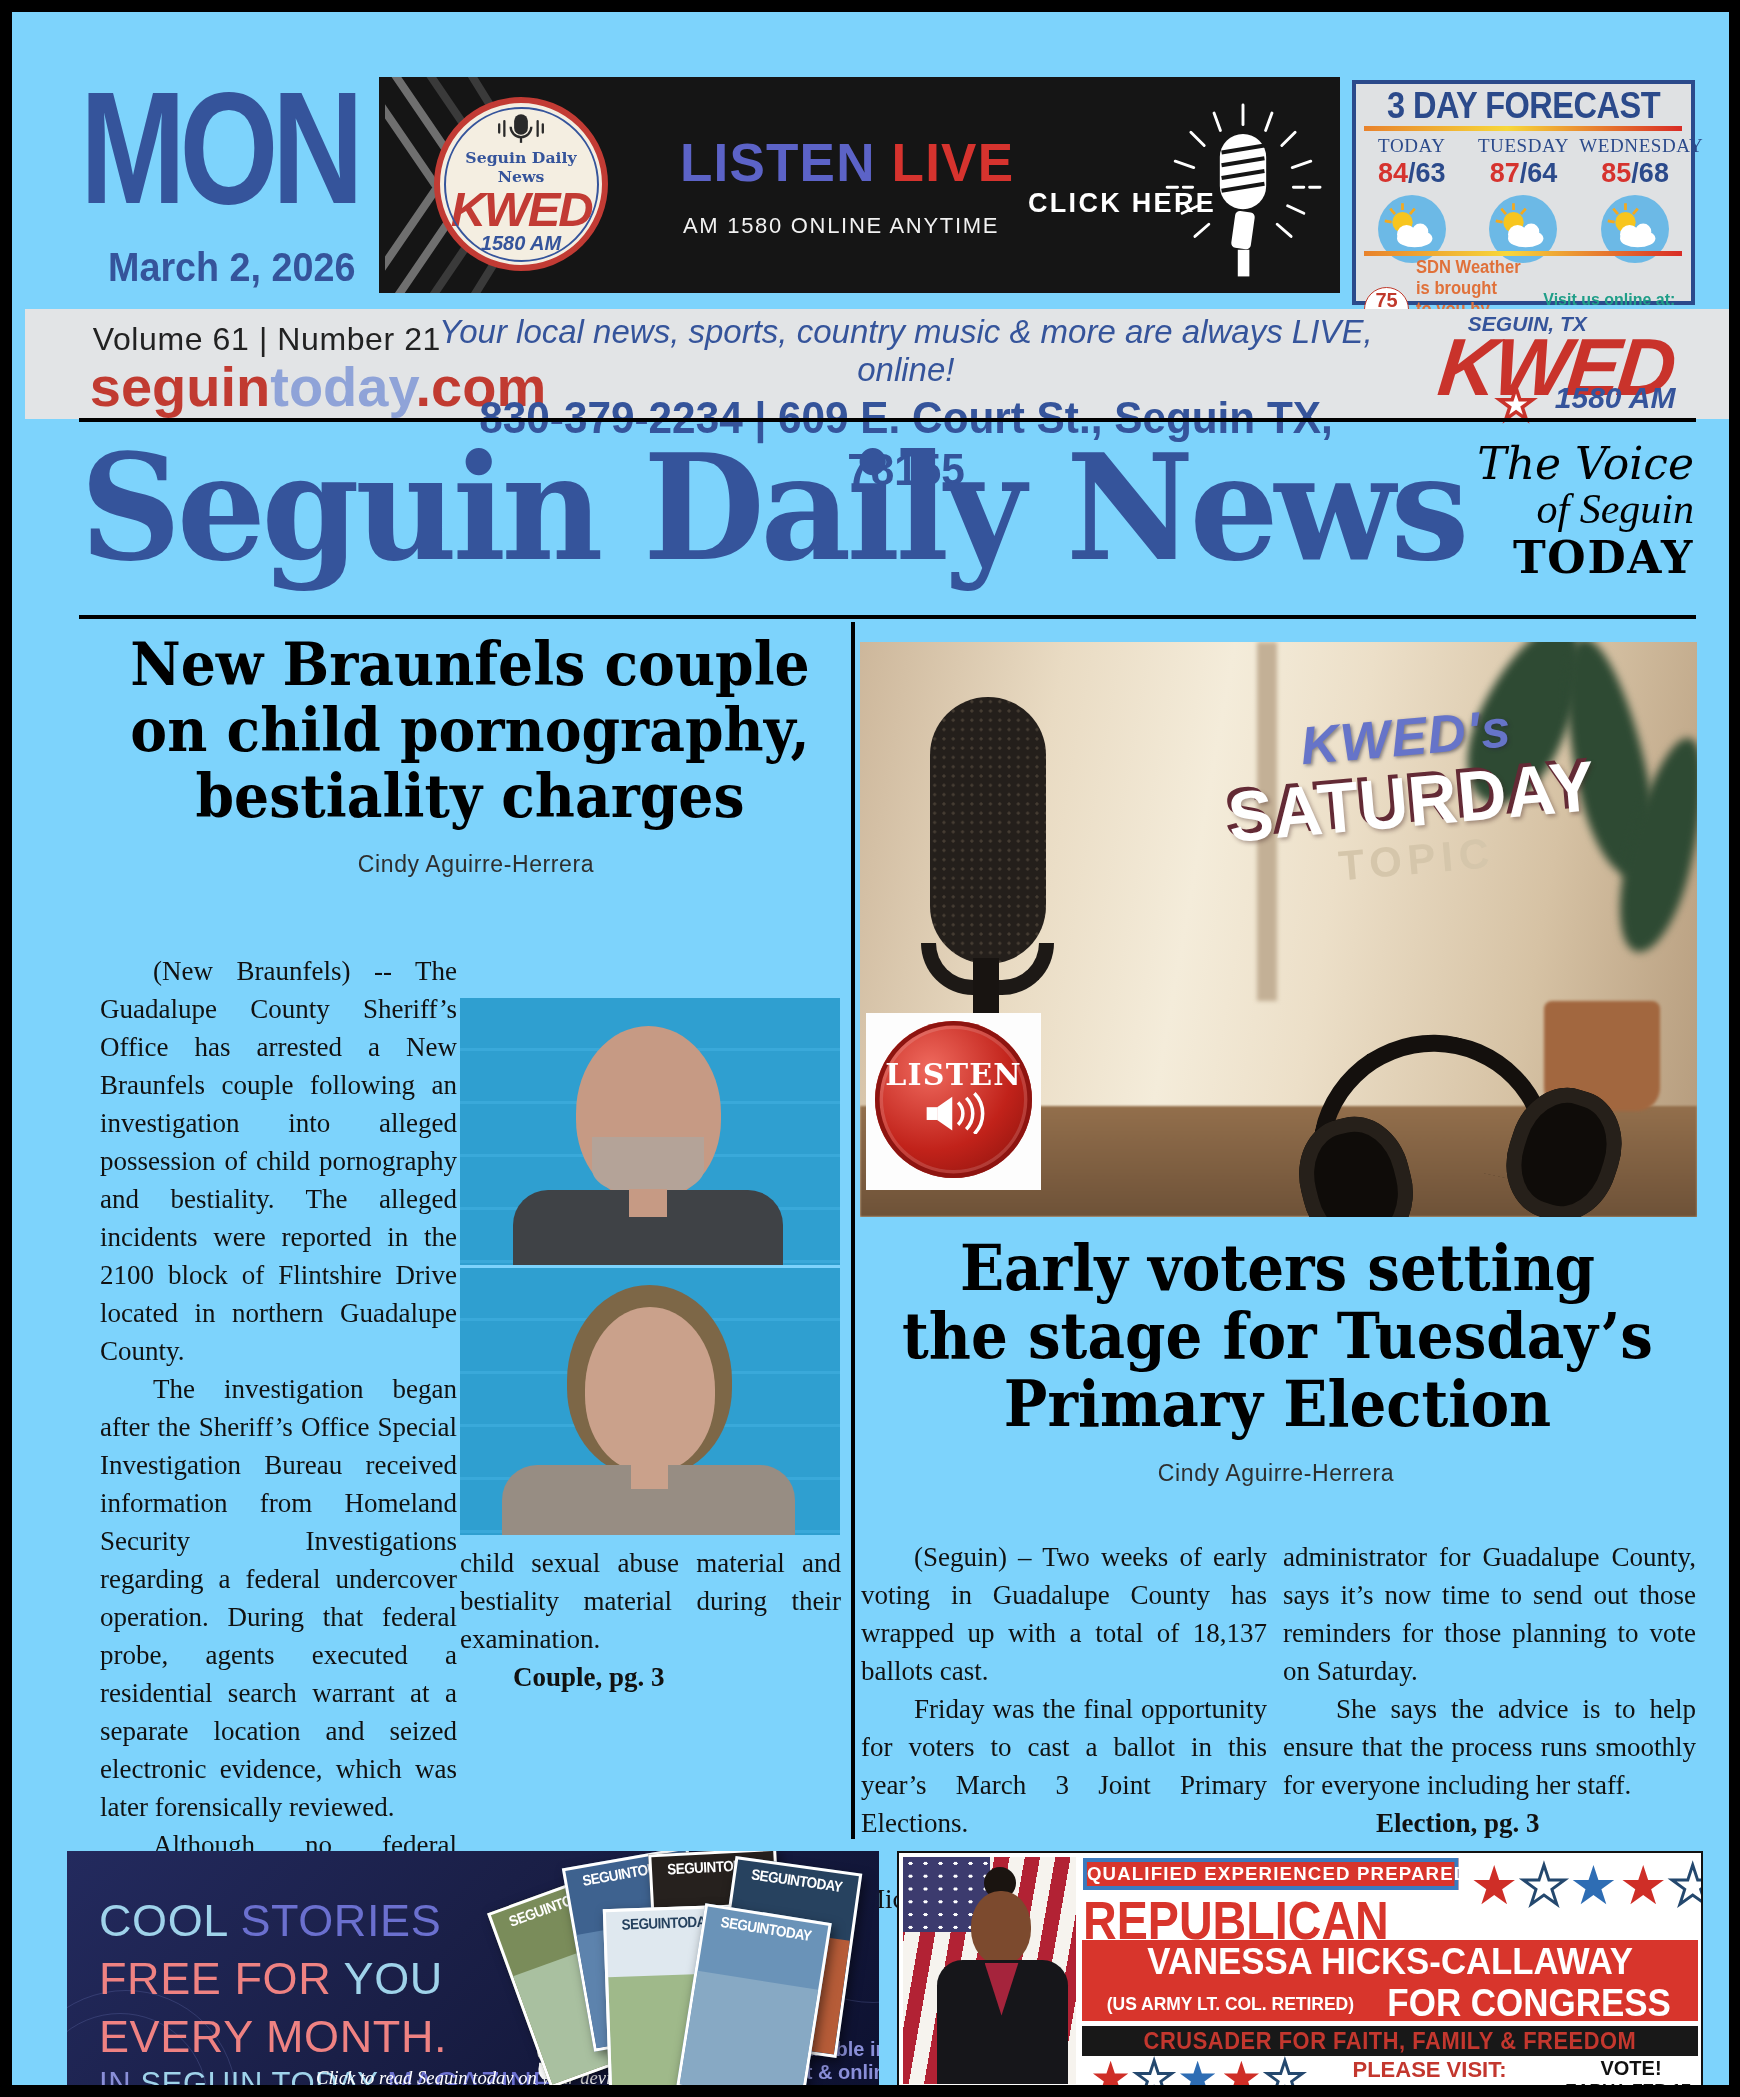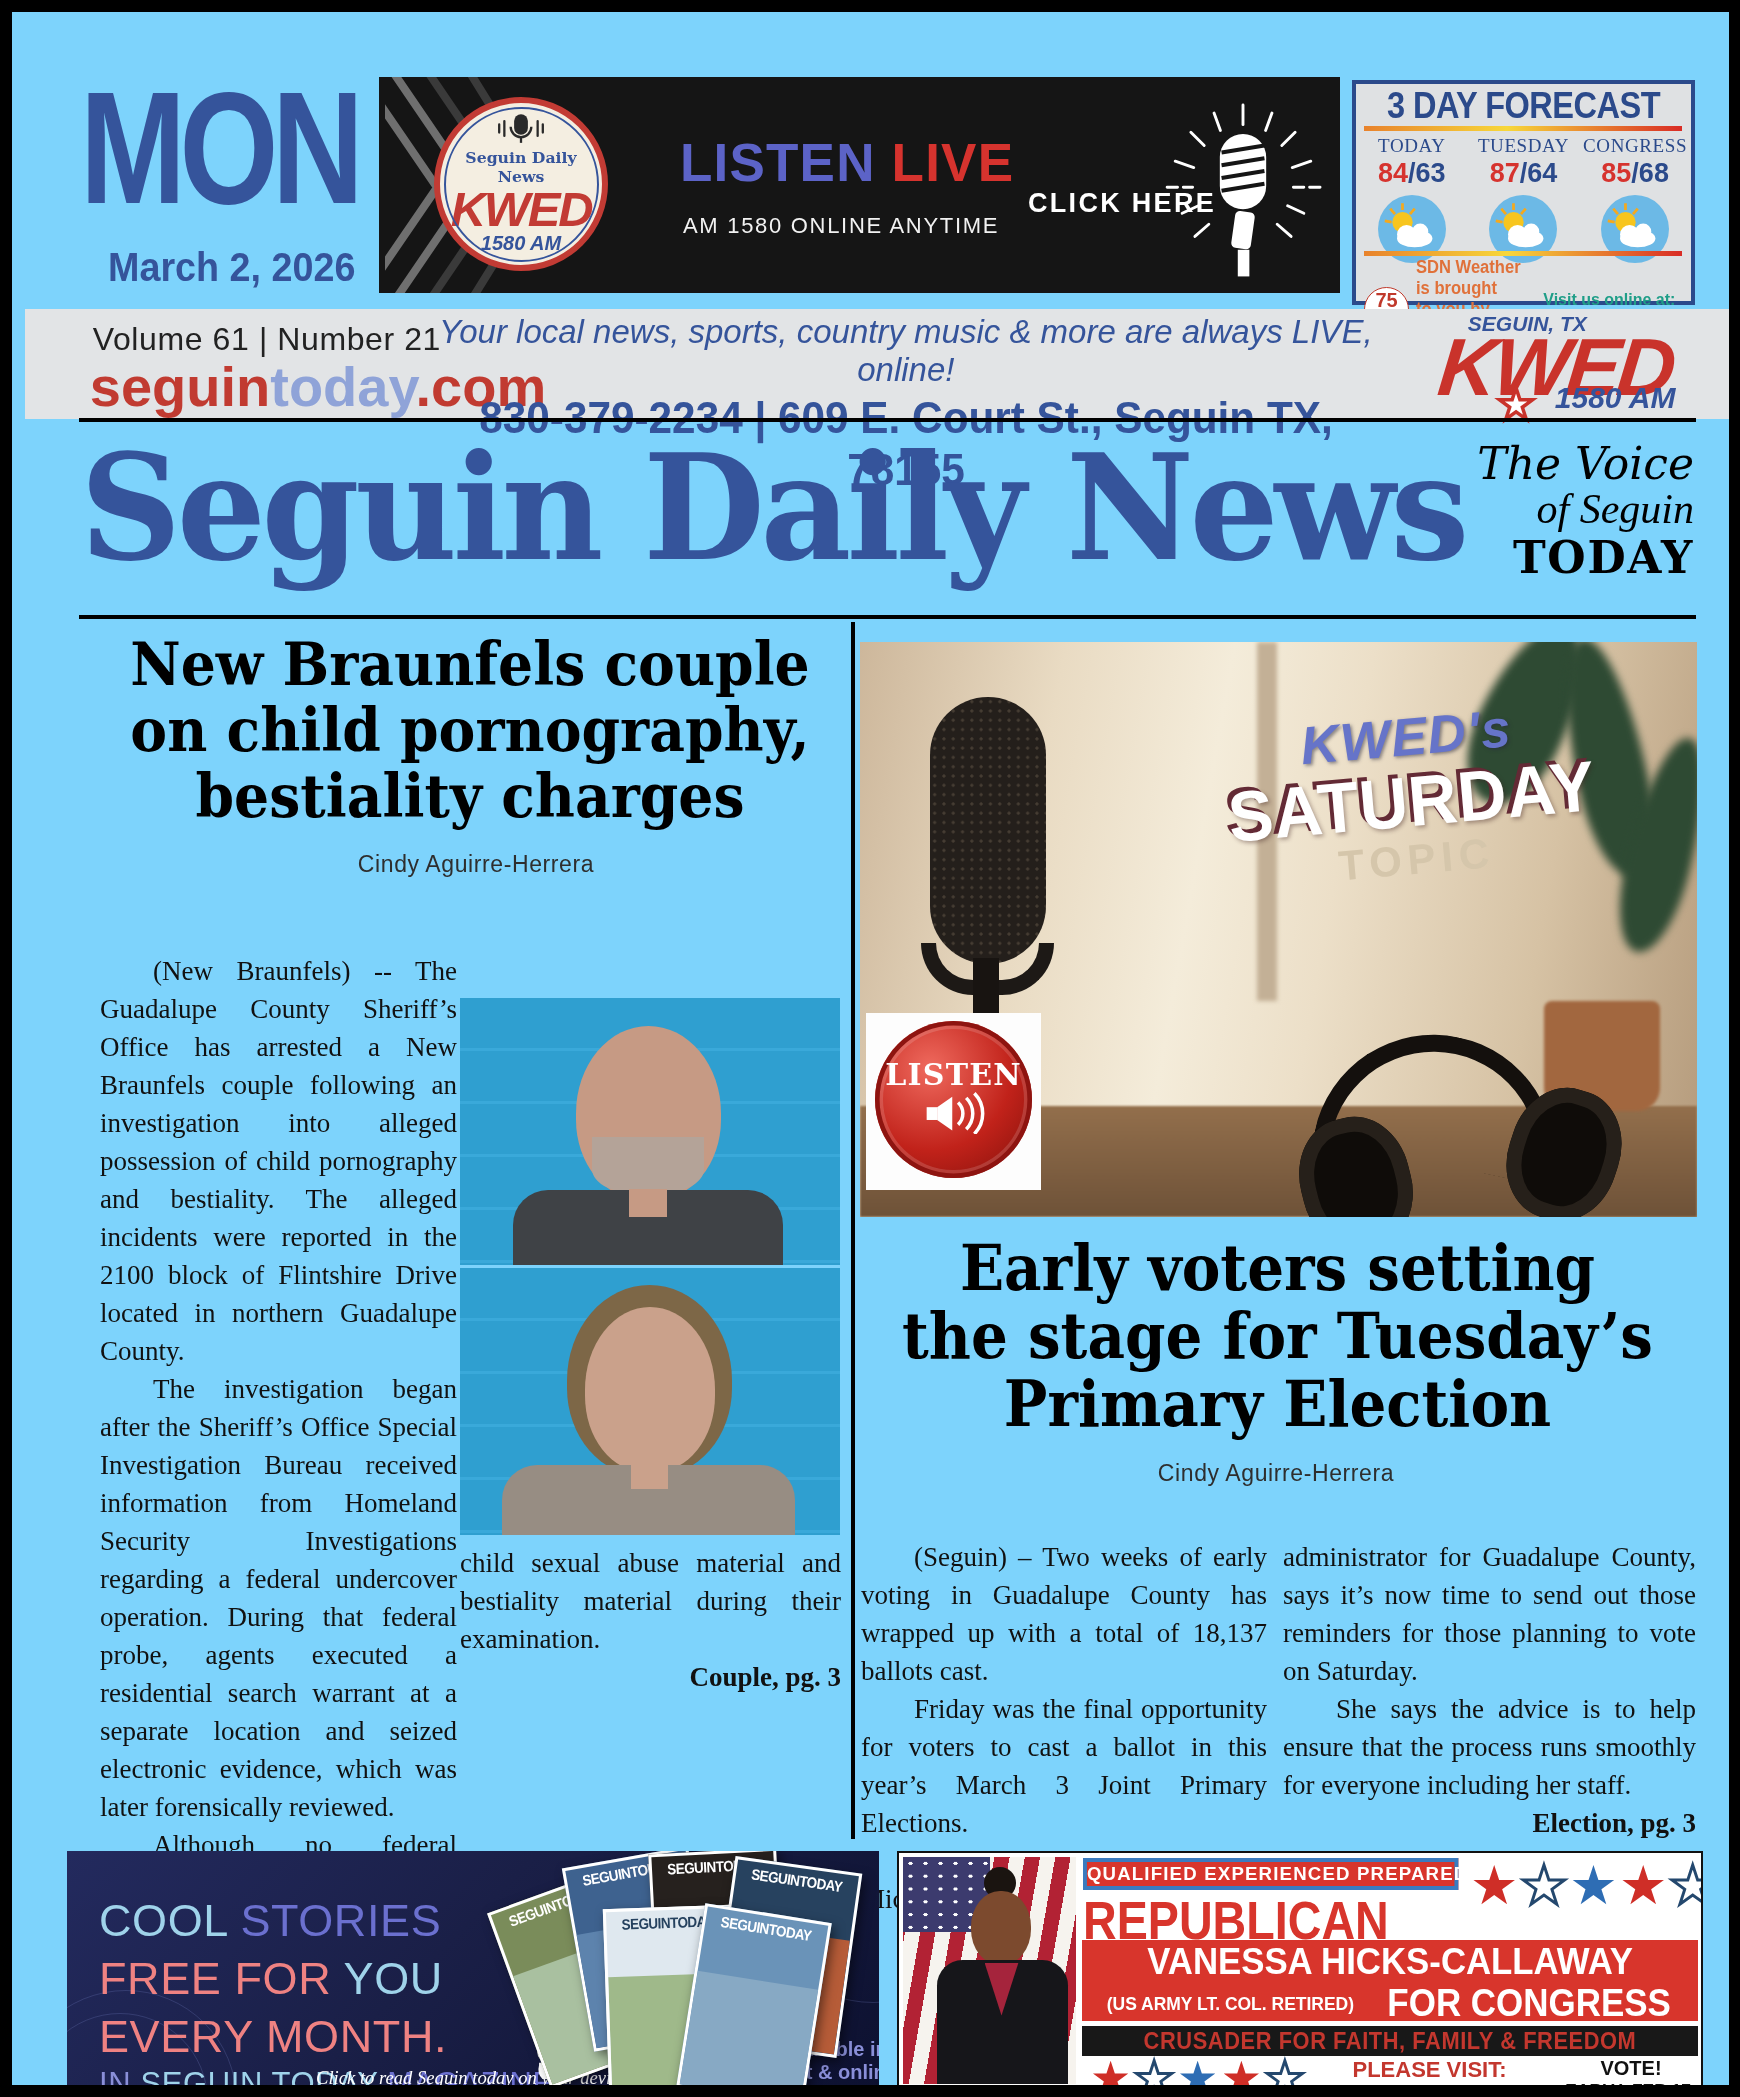--- a/index.html
+++ b/index.html
@@ -85,21 +85,21 @@
   
   .headline{font-family:"DejaVu Serif",serif;font-weight:700;text-align:center;color:#000;
             transform:scaleX(.92);transform-origin:center top;}
   .hl-left{left:81px;top:619px;width:754px;font-size:60px;line-height:66px;}
   .hl-right{left:851px;top:1222px;width:829px;font-size:63px;line-height:68px;}
   .byline{font-family:"Liberation Sans",sans-serif;font-weight:300;font-size:23px;color:#2e2e2e;
           text-align:center;letter-spacing:0.6px;}
   .col{font-size:27px;line-height:38px;text-align:justify;}
   .col p{margin:0;text-indent:53px;}
   .col p.cont{text-indent:0;}
-  .col p.jump{font-weight:700;text-align:right;}
+  .col p.jump{font-weight:700;text-align:left;}
   .vdiv{left:839px;top:610px;width:3.5px;height:1217px;background:#000;}
   
   .mugs{left:448px;top:986px;width:380px;height:536px;}
   .mug{width:380px;height:267px;position:relative;overflow:hidden;
        background:repeating-linear-gradient(#2f9fd0 0 50px,#3aa9da 50px 53px);}
   .mug+.mug{margin-top:2.9px;}
   .head{position:absolute;border-radius:50% 50% 46% 46%;}
   .shoulders{position:absolute;bottom:0;border-radius:35px 35px 0 0;}
   
   .photo{left:848px;top:630px;width:837px;height:575px;overflow:hidden;
@@ -291,21 +291,21 @@
                 <line x1="54" y1="20" x2="47" y2="28"></line>
               </g>
               <circle cx="36" cy="40" r="15" fill="#f7c51e"></circle>
               <circle cx="42" cy="58" r="14" fill="#fff"></circle>
               <circle cx="62" cy="54" r="12" fill="#fff"></circle>
               <ellipse cx="54" cy="64" rx="26" ry="13" fill="#fff"></ellipse>
             </svg>
         </div>
       </div>
       <div class="fc-cell">
-        <div class="fc-label">CONGRESS</div>
+        <div class="fc-label">WEDNESDAY</div>
         <div class="fc-temp"><span class="fc-hi">85</span><span class="fc-lo">/</span><span class="fc-lo">68</span></div>
         <div class="fc-icon">
           <svg width="68" height="68" viewBox="0 0 100 100">
               <g stroke="#f5a91d" stroke-width="4">
                 <line x1="36" y1="12" x2="36" y2="22"></line>
                 <line x1="18" y1="20" x2="25" y2="28"></line>
                 <line x1="10" y1="38" x2="20" y2="40"></line>
                 <line x1="54" y1="20" x2="47" y2="28"></line>
               </g>
               <circle cx="36" cy="40" r="15" fill="#f7c51e"></circle>

